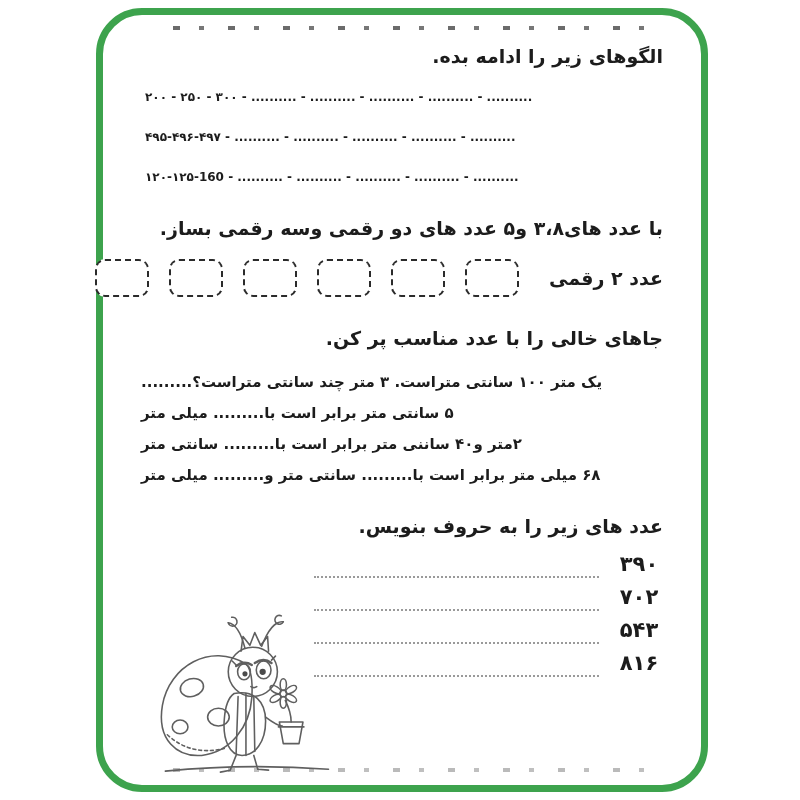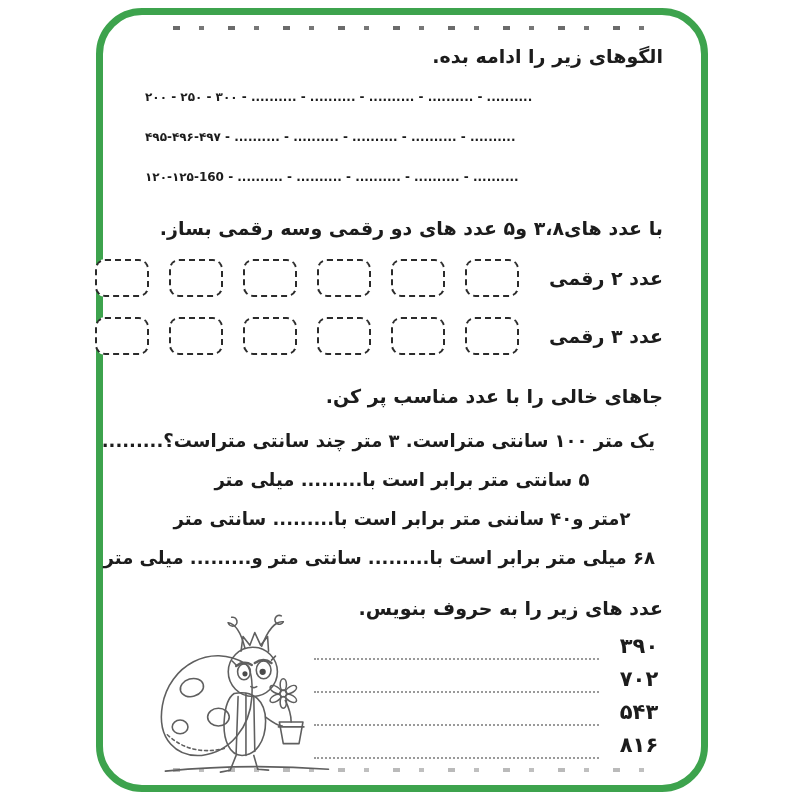--- a/index.html
+++ b/index.html
@@ -69,24 +69,24 @@
   }
   .answer-box {
     width: 50px; height: 34px;
     border: 2px dashed #2b2b2b;
     border-radius: 10px;
     background: #fff;
     flex: 0 0 auto;
   }
 
   .blank-line {
-    direction: rtl; text-align: center;
-    font-size: 18px;
+    direction: rtl; text-align: left;
+    font-size: 15px;
     line-height: 31px;
-    margin: 8px;
+    margin: 0;
     white-space: nowrap;
   }
   .blank-first { margin-top: 16px; }
 
   .word-row {
     direction: rtl;
     display: flex;
     align-items: flex-end;
     gap: 16px;
     height: 33px;
@@ -133,29 +133,20 @@
     <div class="box-row">
       <span class="label">عدد ۲ رقمی</span>
       <div class="answer-box"></div>
       <div class="answer-box"></div>
       <div class="answer-box"></div>
       <div class="answer-box"></div>
       <div class="answer-box"></div>
       <div class="answer-box"></div>
     </div>
 
-    <div class="box-row">
-      <span class="label">عدد ۳ رقمی</span>
-      <div class="answer-box"></div>
-      <div class="answer-box"></div>
-      <div class="answer-box"></div>
-      <div class="answer-box"></div>
-      <div class="answer-box"></div>
-      <div class="answer-box"></div>
-    </div>
 
     <p class="section-title gap-lg">جاهای خالی را با عدد مناسب پر کن.</p>
     <p class="blank-line blank-first">یک متر ۱۰۰ سانتی متراست. ۳ متر چند سانتی متراست؟.........</p>
     <p class="blank-line">۵ سانتی متر برابر است با.........  میلی متر</p>
     <p class="blank-line">۲متر و۴۰ ساننی متر برابر است با.........  سانتی متر</p>
     <p class="blank-line">۶۸ میلی متر برابر است با.........  سانتی متر و.........  میلی متر</p>
 
     <div class="words-block">
       <p class="section-title">عدد های زیر را به حروف بنویس.</p>
 

